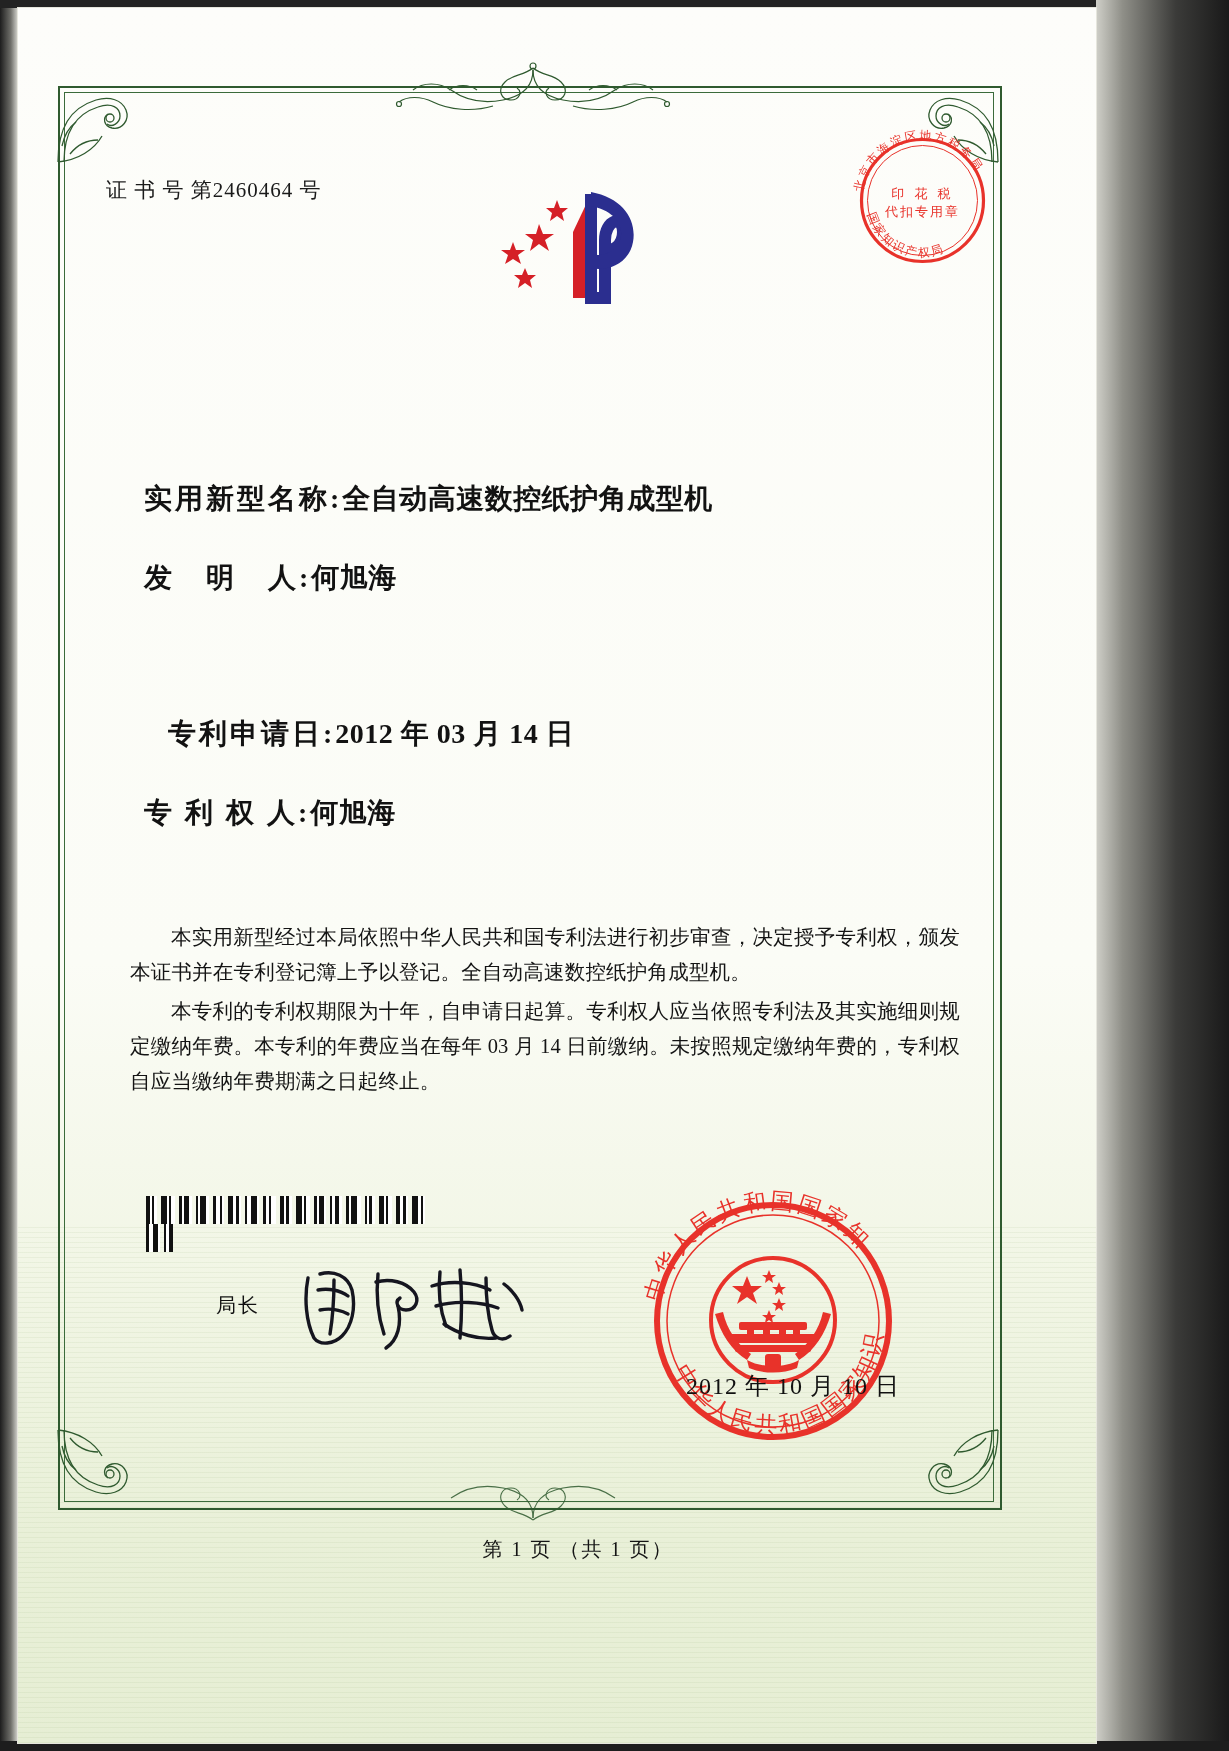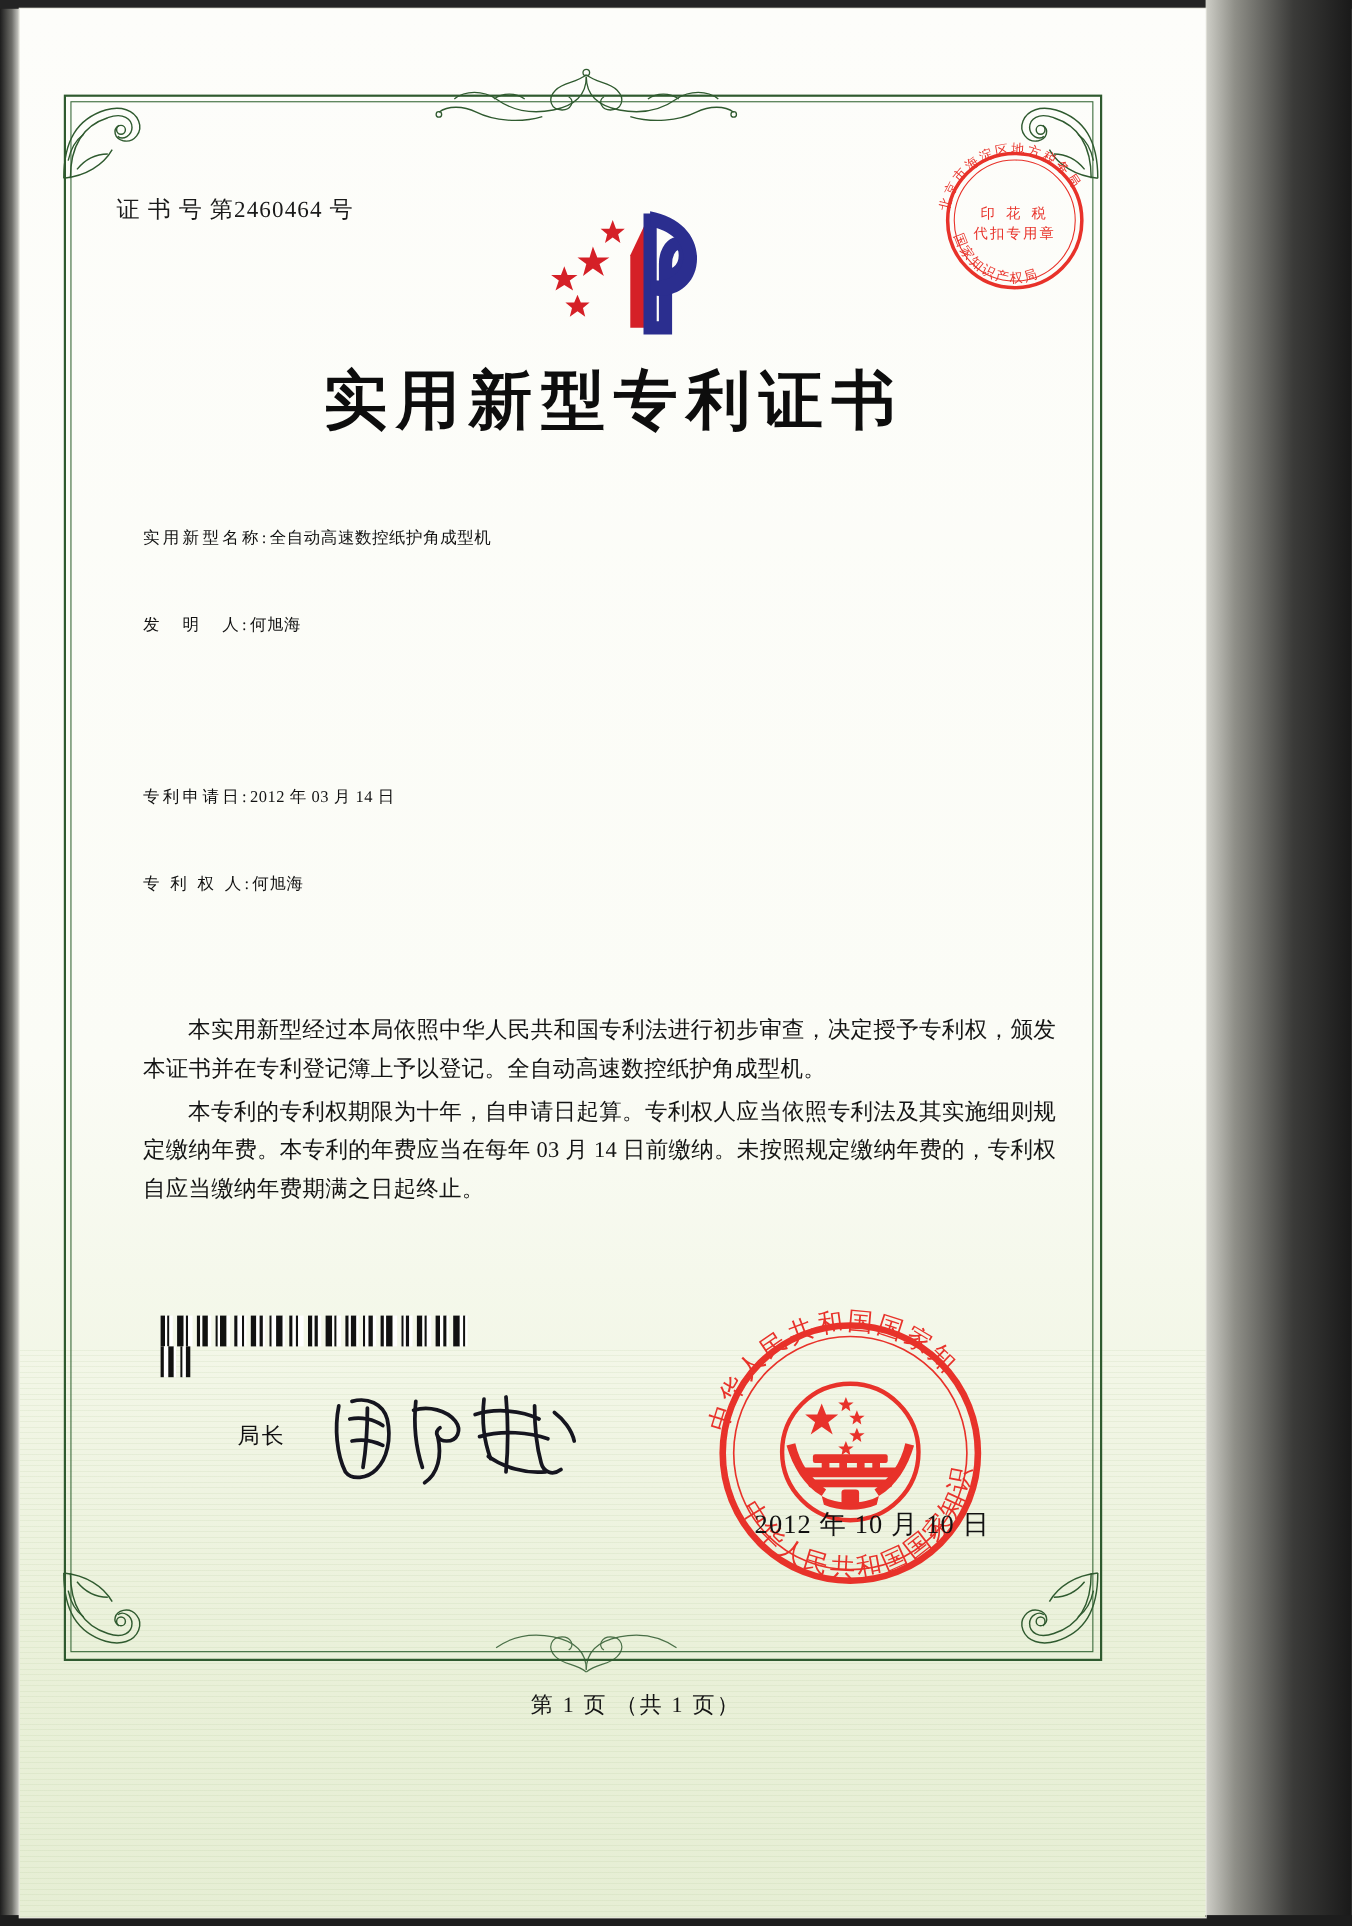--- a/index.html
+++ b/index.html
@@ -132,33 +132,34 @@
     width: 190px;
     height: 130px;
   }
   .logo svg { width: 190px; height: 130px; display: block; }
   
   .title-wrap { position: absolute; left: 60px; width: 960px; top: 318px; }
 
   
   .field {
     position: absolute;
-    left: 112px;
-    font-size: 15px;
+    left: 126px;
+    font-size: 28px;
     color: #121212;
     white-space: nowrap;
     letter-spacing: .3px;
+    font-weight: bold;
   }
   .field .lbl { letter-spacing: 3px; }
   .field .val { letter-spacing: .5px; }
 
   .f1 { top: 472px; }
   .f2 { top: 551px; text-align: right; }
   .f3 { top: 629px; }
-  .f4 { top: 707px; }
+  .f4 { top: 707px; margin-left: 24px; }
   .f5 { top: 786px; }
   .f6 { top: 866px; }
 
   
   .body-text {
     position: absolute;
     left: 112px;
     top: 912px;
     width: 830px;
     font-size: 20.5px;
@@ -355,23 +356,20 @@
           <textPath href="#arcTop" startOffset="4%">北京市海淀区地方税务局</textPath>
         </text>
         <text font-size="12" fill="#e8322a" font-family="'DejaVu Serif',serif" letter-spacing="2">
           <textPath href="#arcBot" startOffset="8%">国家知识产权局</textPath>
         </text>
         <text x="82.5" y="80" text-anchor="middle" font-size="13" fill="#e8322a" font-family="'DejaVu Serif',serif" letter-spacing="3">印 花 税</text>
         <text x="82.5" y="98" text-anchor="middle" font-size="13" fill="#e8322a" font-family="'DejaVu Serif',serif" letter-spacing="2">代扣专用章</text>
       </svg>
     </div>
 
-    <div class="title-wrap">
-      <div style="text-align:center;font-size:58px;font-weight:bold;letter-spacing:8px;color:#0d0d0d;font-family:'DejaVu Serif','Liberation Serif',serif;">实用新型专利证书</div>
-    </div>
 
     <div class="field f1">
       <span class="lbl">实用新型名称:</span><span class="val">全自动高速数控纸护角成型机</span>
     </div>
     <div class="field f2">
       <span class="lbl">发　明　人:</span><span class="val">何旭海</span>
     </div>
     <div class="field f4">
       <span class="lbl">专利申请日:</span><span class="val">2012 年 03 月 14 日</span>
     </div>

